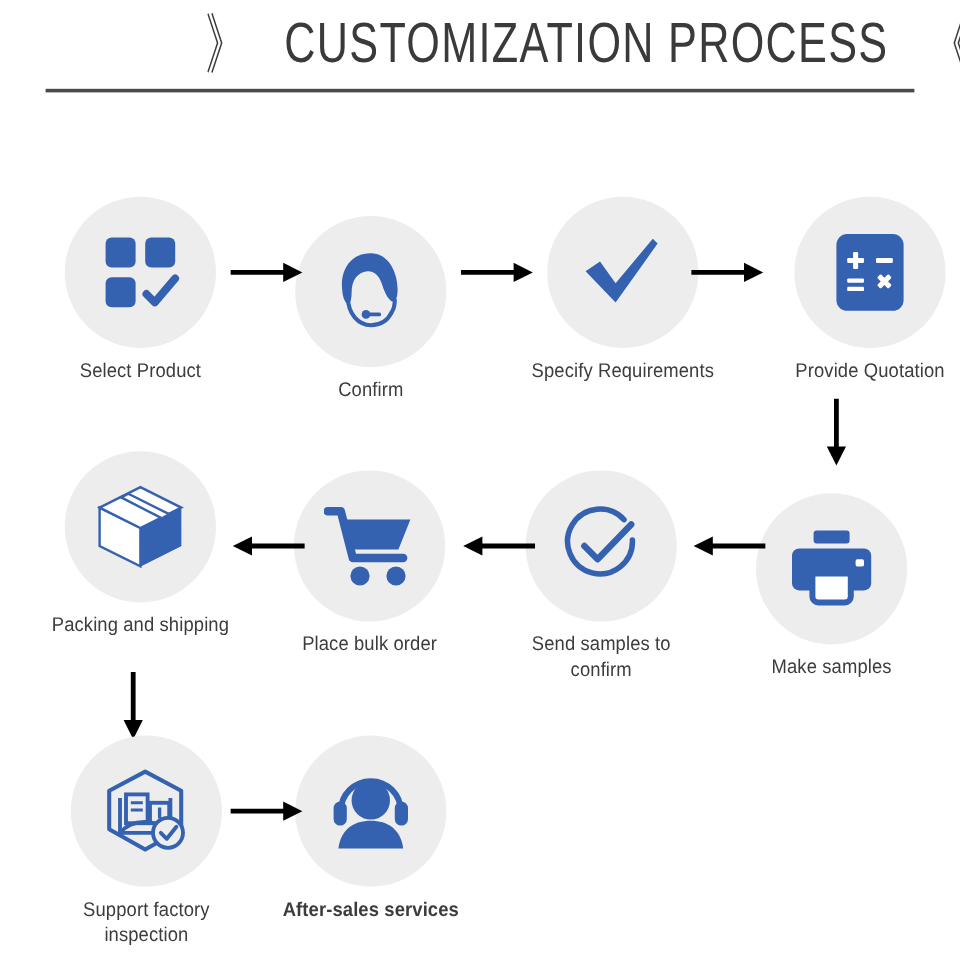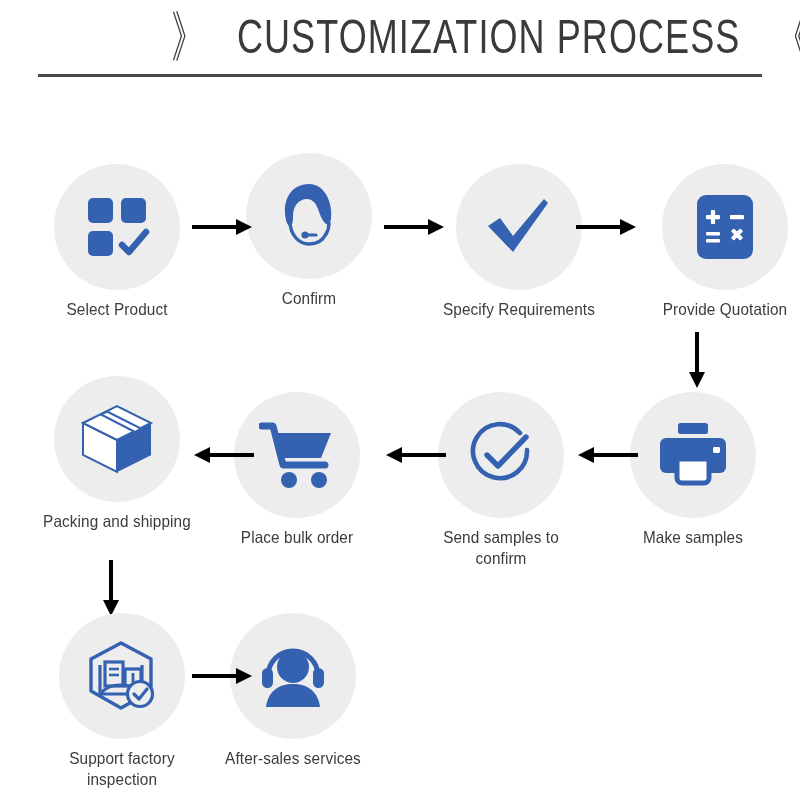--- a/index.html
+++ b/index.html
@@ -112,21 +112,21 @@
     <svg class="node-icon" width="66" height="66" viewBox="0 0 66 66">
       <rect x="4" y="4" width="25" height="25" rx="5" fill="#3461b0"></rect>
       <rect x="37" y="4" width="25" height="25" rx="5" fill="#3461b0"></rect>
       <rect x="4" y="37" width="25" height="25" rx="5" fill="#3461b0"></rect>
       <path d="M38 51 L45 58 L62 38" fill="none" stroke="#3461b0" stroke-width="6.5" stroke-linecap="round" stroke-linejoin="round"></path>
     </svg>
   </div>
   <div class="node-label">Select Product</div>
 </div>
 
-<div class="node" style="left:219px; top:153px;">
+<div class="node" style="left:219px; top:180px;">
   <div class="node-circle">
     <svg class="node-icon" width="74" height="74" viewBox="0 0 74 74">
       <path d="M37 5 C20 5 12 19 13 34 C13.5 43 16 47 18 47 C20 47 21 43 21 38 C21 27 26 21 34 20 C40 19.5 44 24 46 30 C48 36 50 41 53 44 C56 47 58 45 59 40 C61 26 54 5 37 5 Z" fill="#3461b0"></path>
       <path d="M18 42 C18 56 27 65 37 65 C45 65 51 61 54 55" fill="none" stroke="#3461b0" stroke-width="3.4" stroke-linecap="round"></path>
       <path d="M54 55 C56 52 57 48 57 44" fill="none" stroke="#3461b0" stroke-width="3.4" stroke-linecap="round"></path>
       <path d="M34 56 L44 56" fill="none" stroke="#3461b0" stroke-width="3.2" stroke-linecap="round"></path>
       <circle cx="33" cy="56" r="3.6" fill="#3461b0"></circle>
     </svg>
   </div>
   <div class="node-label">Confirm</div>
@@ -181,21 +181,21 @@
       <path d="M38 3 L72 20 L72 52 L38 69 L4 52 L4 20 Z" fill="#3461b0"></path>
       <path d="M4 20 L38 37 L38 69 L4 52 Z" fill="#ffffff" stroke="#3461b0" stroke-width="2"></path>
       <path d="M38 37 L72 20 L72 52 L38 69 Z" fill="#3461b0"></path>
       <path d="M4 20 L38 3 L72 20 L38 37 Z" fill="#ffffff" stroke="#3461b0" stroke-width="2"></path>
       <path d="M28 8.5 L62 25.5 L56 29 L22 11.5 Z" fill="#ffffff" stroke="#3461b0" stroke-width="2"></path>
     </svg>
   </div>
   <div class="node-label">Packing and shipping</div>
 </div>
 
-<div class="node" style="left:207px; top:392px;">
+<div class="node" style="left:218px; top:392px;">
   <div class="node-circle">
     <svg class="node-icon" width="76" height="70" viewBox="0 0 76 70">
       <path d="M3 6 L14 6 L24 45 L66 45" fill="none" stroke="#3461b0" stroke-width="7" stroke-linecap="round" stroke-linejoin="round"></path>
       <path d="M17 13 L72 13 L62 38 L24 38 Z" fill="#3461b0"></path>
       <circle cx="30" cy="60" r="8" fill="#3461b0"></circle>
       <circle cx="60" cy="60" r="8" fill="#3461b0"></circle>
     </svg>
   </div>
   <div class="node-label">Place bulk order</div>
 </div>
@@ -203,21 +203,21 @@
 <div class="node" style="left:411px; top:392px;">
   <div class="node-circle">
     <svg class="node-icon" width="72" height="72" viewBox="0 0 72 72">
       <path d="M55 14 A27 27 0 1 0 62 31" fill="none" stroke="#3461b0" stroke-width="4.6" stroke-linecap="round"></path>
       <path d="M22 36 L33 47 L61 18" fill="none" stroke="#3461b0" stroke-width="5.4" stroke-linecap="round" stroke-linejoin="round"></path>
     </svg>
   </div>
   <div class="node-label">Send samples to confirm</div>
 </div>
 
-<div class="node" style="left:603px; top:392px;">
+<div class="node" style="left:603px; top:411px;">
   <div class="node-circle">
     <svg class="node-icon" width="74" height="68" viewBox="0 0 74 68">
       <rect x="22" y="2" width="30" height="11" rx="2.5" fill="#3461b0"></rect>
       <path d="M10 17 L64 17 A6 6 0 0 1 70 23 L70 46 A6 6 0 0 1 64 52 L10 52 A6 6 0 0 1 4 46 L4 23 A6 6 0 0 1 10 17 Z" fill="#3461b0"></path>
       <rect x="57" y="26" width="7" height="6" rx="1.4" fill="#ffffff"></rect>
       <path d="M21 38 L53 38 L53 57 A5 5 0 0 1 48 62 L26 62 A5 5 0 0 1 21 57 Z" fill="#ffffff" stroke="#3461b0" stroke-width="5"></path>
     </svg>
   </div>
   <div class="node-label">Make samples</div>
 </div>
@@ -251,21 +251,21 @@
       <rect x="40" y="29" width="16" height="17" fill="none" stroke="#3461b0" stroke-width="3.2"></rect>
       <line x1="48" y1="33" x2="48" y2="42" stroke="#3461b0" stroke-width="2.8"></line>
       <path d="M15 54 C25 42 45 42 57 54" fill="none" stroke="#3461b0" stroke-width="3.2"></path>
       <circle cx="55" cy="54" r="12.5" fill="#ededed" stroke="#3461b0" stroke-width="3.2"></circle>
       <path d="M49 54 L54 59 L62 49" fill="none" stroke="#3461b0" stroke-width="3.2" stroke-linecap="round" stroke-linejoin="round"></path>
     </svg>
   </div>
   <div class="node-label">Support factory inspection</div>
 </div>
 
-<div class="node" style="left:203px; top:613px;">
+<div class="node" style="left:219px; top:613px;font-weight:bold;">
   <div class="node-circle">
     <svg class="node-icon" width="74" height="66" viewBox="0 0 74 66">
       <path d="M12 33 A25 25 0 0 1 62 33" fill="none" stroke="#3461b0" stroke-width="5"></path>
       <rect x="6" y="25" width="11" height="20" rx="5.5" fill="#3461b0"></rect>
       <rect x="57" y="25" width="11" height="20" rx="5.5" fill="#3461b0"></rect>
       <circle cx="37" cy="24" r="16" fill="#3461b0"></circle>
       <path d="M10 64 C12 48 23 41 37 41 C51 41 62 48 64 64 Z" fill="#3461b0"></path>
     </svg>
   </div>
   <div class="node-label">After-sales services</div>

